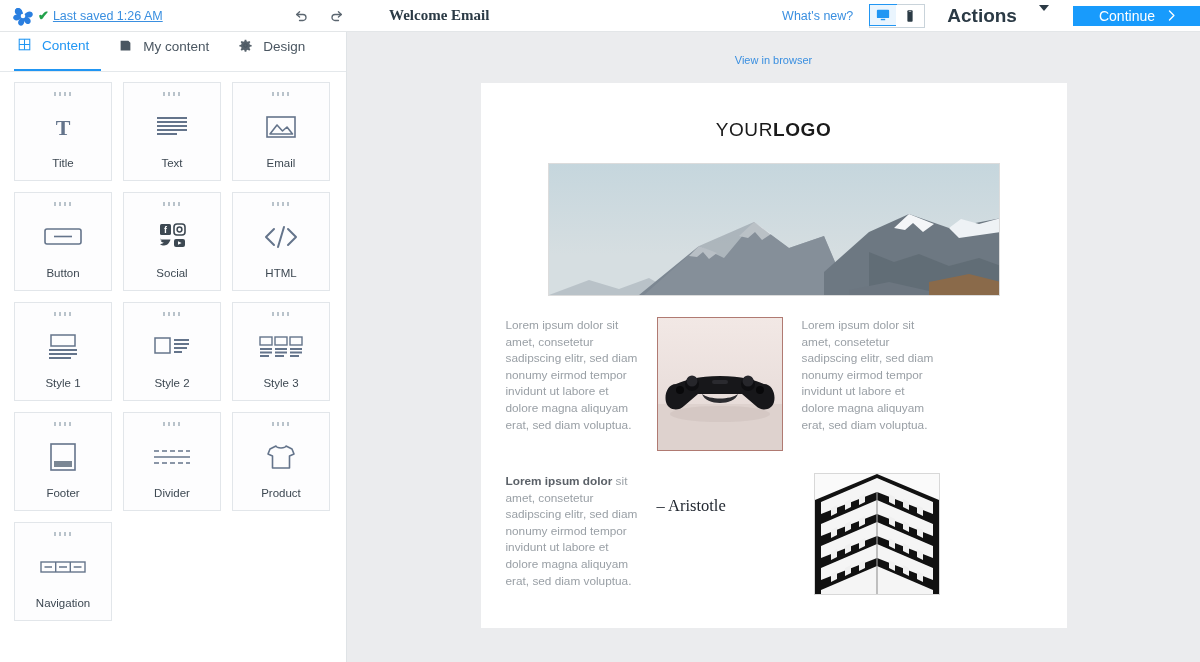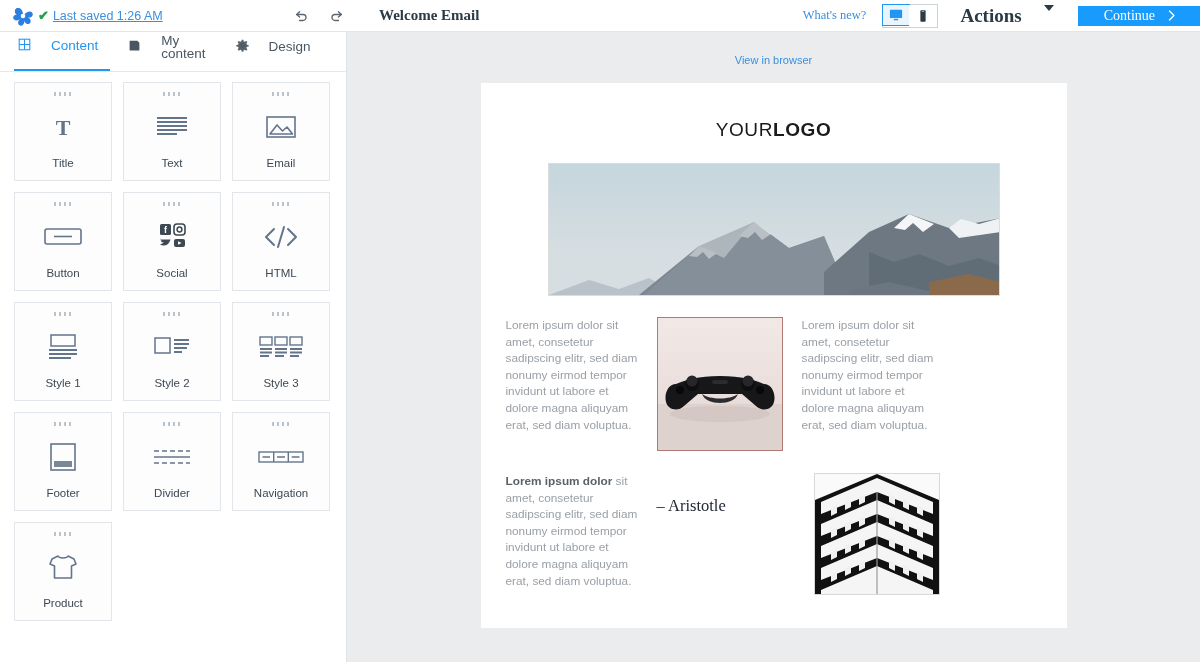--- a/index.html
+++ b/index.html
@@ -26,23 +26,23 @@
     white-space: nowrap; cursor: pointer;
   }
   .tb-mid { display: flex; align-items: center; gap: 14px; flex: none; }
   .icon-btn {
     width: 22px; height: 22px; display: flex; align-items: center; justify-content: center;
     color: #5b6670; cursor: pointer;
   }
   .doc-title {
     font-family: "Liberation Serif", serif;
     font-size: 15px; font-weight: bold; color: #2b3a45;
-    margin-left: 17px; white-space: nowrap;
-  }
-  .tb-right { margin-left: auto; display: flex; align-items: center; height: 100%; font-family: Liberation Serif, serif; }
+    margin-left: 27px; white-space: nowrap;
+  }
+  .tb-right { margin-left: auto; display: flex; align-items: center; height: 100%; }
   .whatsnew { color: #3a8fe0; font-size: 12.5px; cursor: pointer; margin-right: 16px; white-space: nowrap; }
   .viewtoggle { display: flex; border: 1px solid #c9d3da; height: 24px; margin-right: 22px; }
   .vt {
     width: 28px; height: 22px; display: flex; align-items: center; justify-content: center;
     cursor: pointer; background: #ffffff;
   }
   .vt.active { background: #eaf5fe; border: 1px solid #2196f3; margin: -1px; }
   .actions {
     display: flex; align-items: flex-start; gap: 22px; font-size: 19px; color: #2b3a45;
     font-weight: bold; cursor: pointer; margin-right: 24px; white-space: nowrap;
@@ -57,21 +57,21 @@
   
   .body-split { display: flex; height: 630px; width: 1200px; }
 
   
   .sidebar {
     width: 347px; flex: none; background: #ffffff;
     border-right: 1px solid #dfe3e6; display: flex; flex-direction: column;
   }
   .tabs { display: flex; height: 40px; align-items: flex-end; border-bottom: 1px solid #e4e8eb; padding: 0 14px; }
   .tab {
-    display: flex; align-items: center; gap: 20px; height: 100%;
+    display: flex; align-items: center; gap: 11px; height: 100%;
     padding: 0 12px 9px 4px; font-size: 13.5px; color: #4a5661; cursor: pointer;
     margin-right: 14px;
   }
   .tab.active { color: #2196f3; border-bottom: 2px solid #2196f3; }
   .tab .tlabel { line-height: 1; }
   .blocks {
     padding: 10px 0 0 14px; display: flex; flex-wrap: wrap; gap: 11px;
     align-content: flex-start; overflow: hidden;
   }
   .block-card {
@@ -417,42 +417,42 @@
       </div>
 
       <div class="block-card">
         <span class="drag-dots">
             <i></i>
             <i></i>
             <i></i>
             <i></i>
           </span>
         <span class="bc-icon">
+          <svg width="32" height="28" viewBox="0 0 32 28" fill="none" stroke="#64748b" stroke-width="1.6" stroke-linejoin="round">
+            <path d="M11 3 L5 6 L3 11 L7.5 13 L7.5 25 H24.5 L24.5 13 L29 11 L27 6 L21 3 C20 5.6 12 5.6 11 3 Z"></path>
+          </svg>
+        </span>
+        <span class="bc-label">Product</span>
+      </div>
+
+      <div class="block-card">
+        <span class="drag-dots">
+            <i></i>
+            <i></i>
+            <i></i>
+            <i></i>
+          </span>
+        <span class="bc-icon">
           <svg width="48" height="18" viewBox="0 0 48 18" fill="none" stroke="#64748b" stroke-width="1.4">
             <rect x="2" y="4" width="44" height="10"></rect>
             <path d="M16.7 4 V14 M31.3 4 V14"></path>
             <path d="M5.5 9 H13 M20 9 H28 M34.7 9 H42.5" stroke-width="1.5"></path>
           </svg>
         </span>
         <span class="bc-label">Navigation</span>
-      </div>
-
-      <div class="block-card">
-        <span class="drag-dots">
-            <i></i>
-            <i></i>
-            <i></i>
-            <i></i>
-          </span>
-        <span class="bc-icon">
-          <svg width="32" height="28" viewBox="0 0 32 28" fill="none" stroke="#64748b" stroke-width="1.6" stroke-linejoin="round">
-            <path d="M11 3 L5 6 L3 11 L7.5 13 L7.5 25 H24.5 L24.5 13 L29 11 L27 6 L21 3 C20 5.6 12 5.6 11 3 Z"></path>
-          </svg>
-        </span>
-        <span class="bc-label">Product</span>
       </div>
 
     </div>
   </div>
 
   <div class="canvas">
     <div class="view-browser">View in browser</div>
 
     <div class="email">
 

